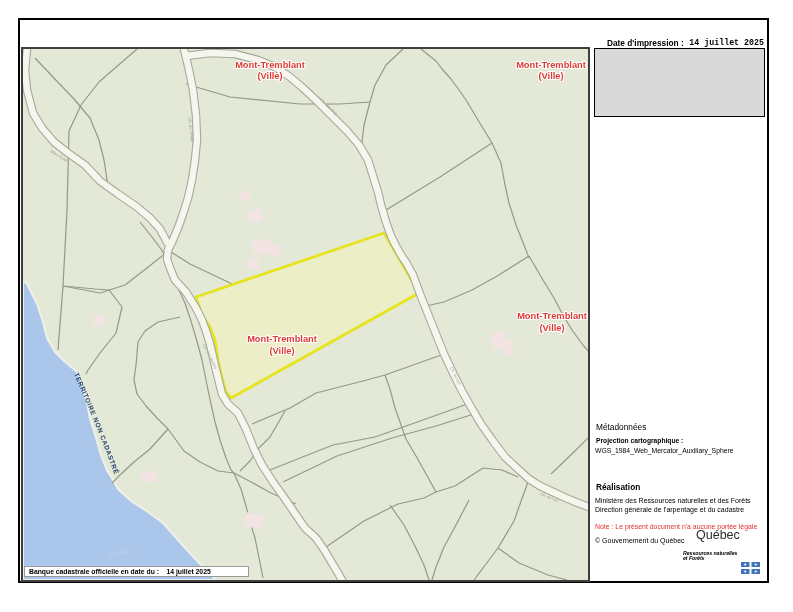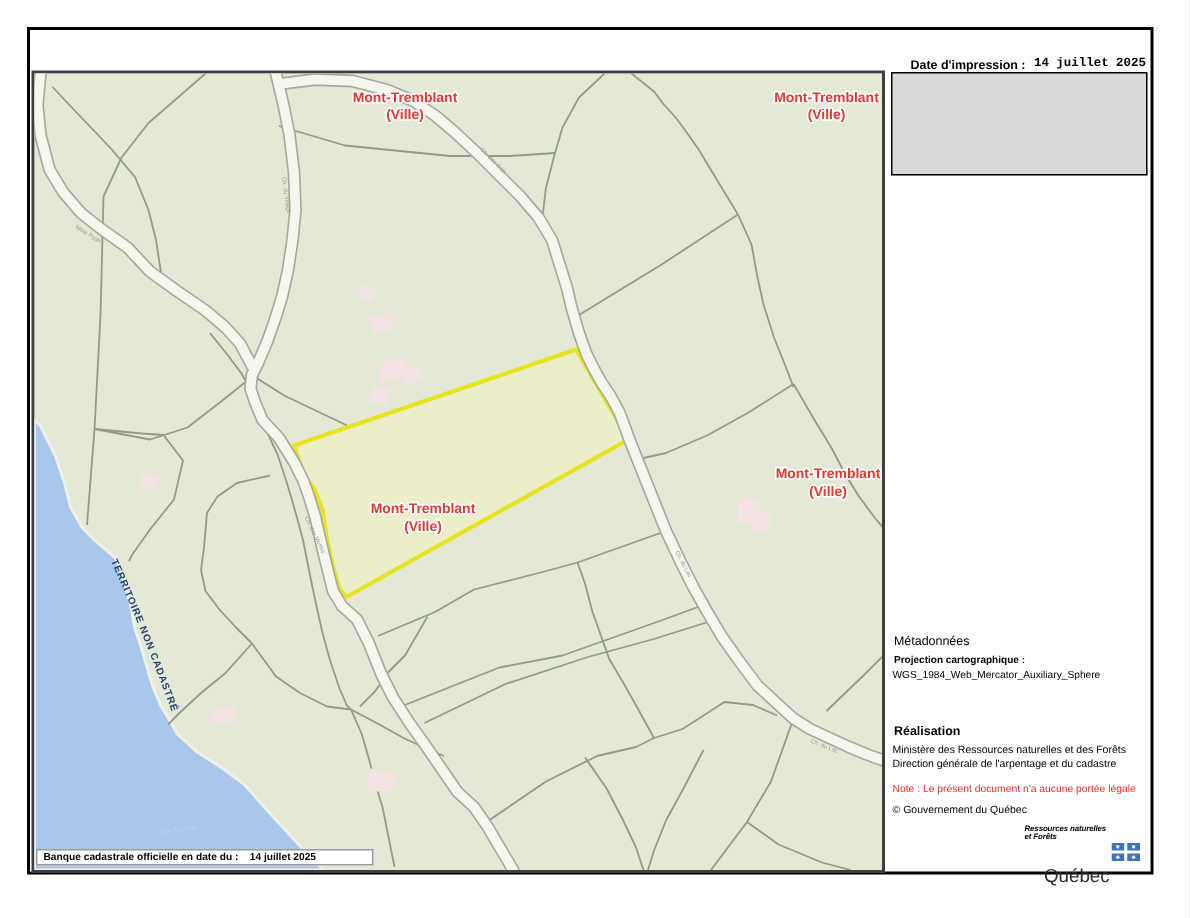--- a/index.html
+++ b/index.html
@@ -165,21 +165,21 @@
 <div class="abs" style="left:595px;top:497px;font-size:7px;">Ministère des Ressources naturelles et des Forêts</div>
 
 <div class="abs" style="left:595px;top:506px;font-size:7px;">Direction générale de l'arpentage et du cadastre</div>
 
 <div class="abs" style="left:595px;top:523px;font-size:6.9px;color:#e02f2a;">Note : Le présent document n'a aucune portée légale</div>
 
 <div class="abs" style="left:595px;top:537px;font-size:7px;">© Gouvernement du Québec</div>
 
 <div class="abs" style="left:683px;top:551px;font-size:5.3px;font-weight:bold;font-style:italic;line-height:5.2px;letter-spacing:-0.1px;">Ressources naturelles<br>et Forêts</div>
 
-<div class="abs" style="left:696px;top:577px;font-size:12.5px;color:#2b2b2b;">Québec</div>
+<div class="abs" style="left:696px;top:528px;font-size:12.5px;color:#2b2b2b;">Québec</div>
 
 <svg class="abs" style="left:741px;top:562px" width="19" height="12" viewBox="0 0 19 12" xmlns="http://www.w3.org/2000/svg">
   <rect x="0" y="0" width="8.5" height="5" fill="#4272b8"></rect>
   <rect x="10.5" y="0" width="8.5" height="5" fill="#4272b8"></rect>
   <rect x="0" y="7" width="8.5" height="5" fill="#4272b8"></rect>
   <rect x="10.5" y="7" width="8.5" height="5" fill="#4272b8"></rect>
   <g fill="#fff">
     <circle cx="4.2" cy="2.5" r="1.1"></circle>
     <circle cx="14.7" cy="2.5" r="1.1"></circle>
     <circle cx="4.2" cy="9.5" r="1.1"></circle>

